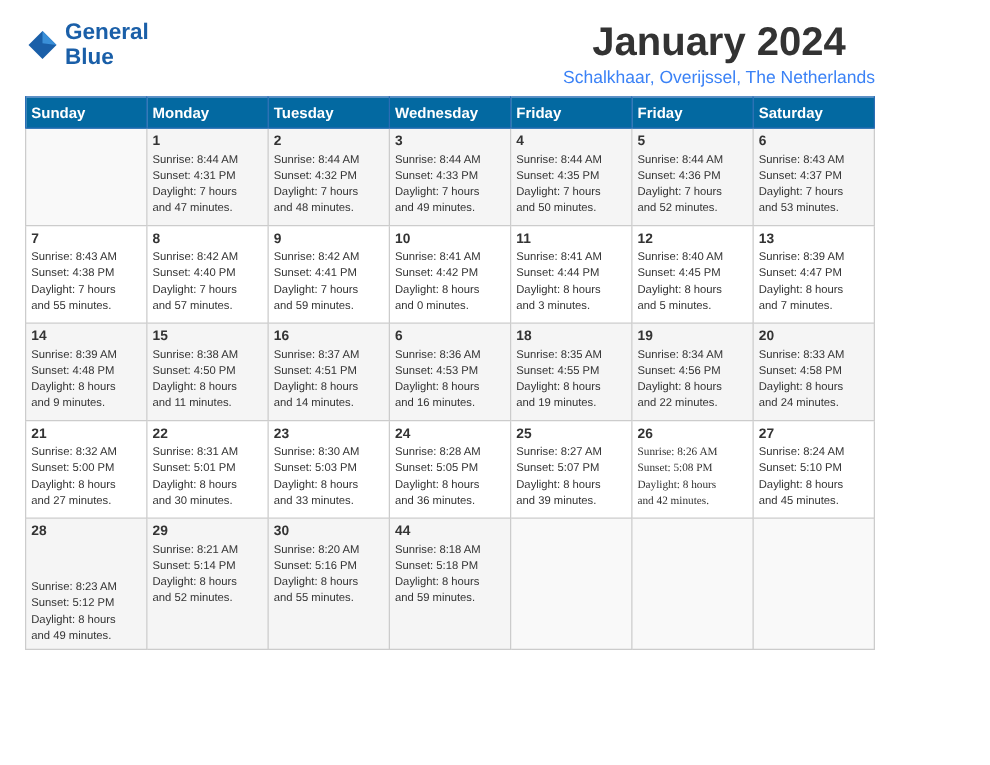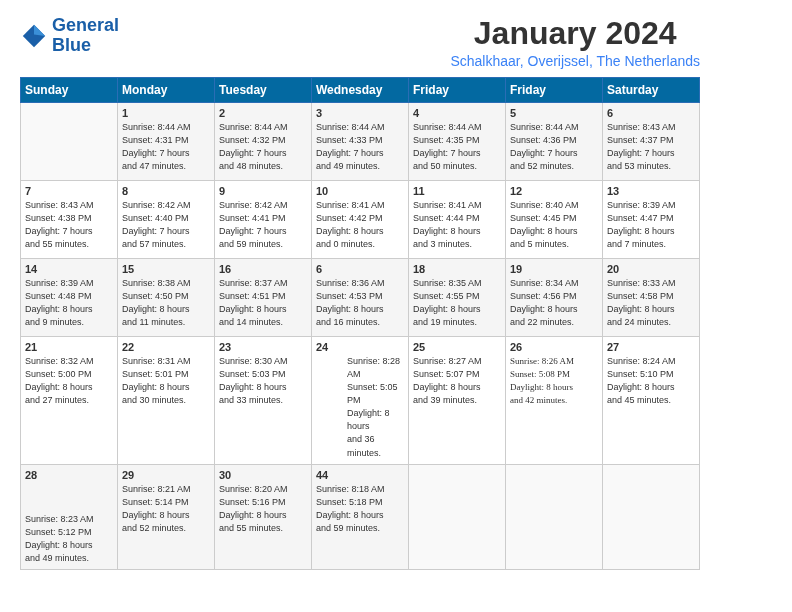--- a/index.html
+++ b/index.html
@@ -296,21 +296,21 @@
           </td>
           <td>
             <span class="day-num">23</span>
             <div class="day-info" style="white-space: pre-line;">Sunrise: 8:30 AM
 Sunset: 5:03 PM
 Daylight: 8 hours
 and 33 minutes.</div>
           </td>
           <td>
             <span class="day-num">24</span>
-            <div class="day-info" style="white-space: pre-line; margin-left: 31px;">Sunrise: 8:28 AM
+            <div class="day-info" style="white-space: pre-line;">Sunrise: 8:28 AM
 Sunset: 5:05 PM
 Daylight: 8 hours
 and 36 minutes.</div>
           </td>
           <td>
             <span class="day-num">25</span>
             <div class="day-info" style="white-space: pre-line;">Sunrise: 8:27 AM
 Sunset: 5:07 PM
 Daylight: 8 hours
 and 39 minutes.</div>

